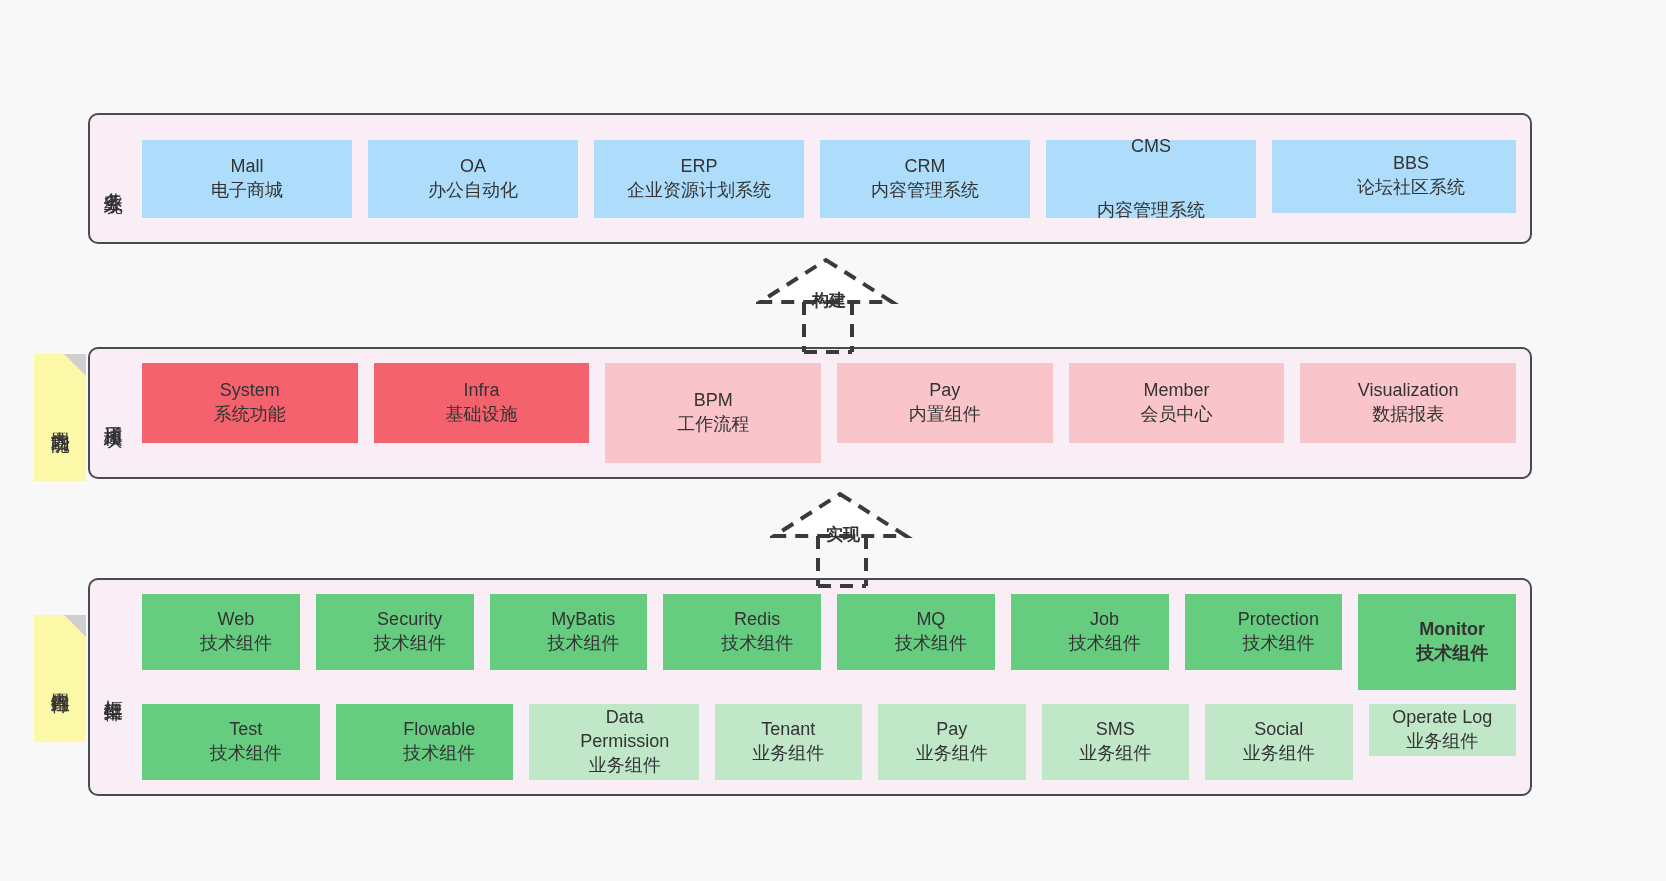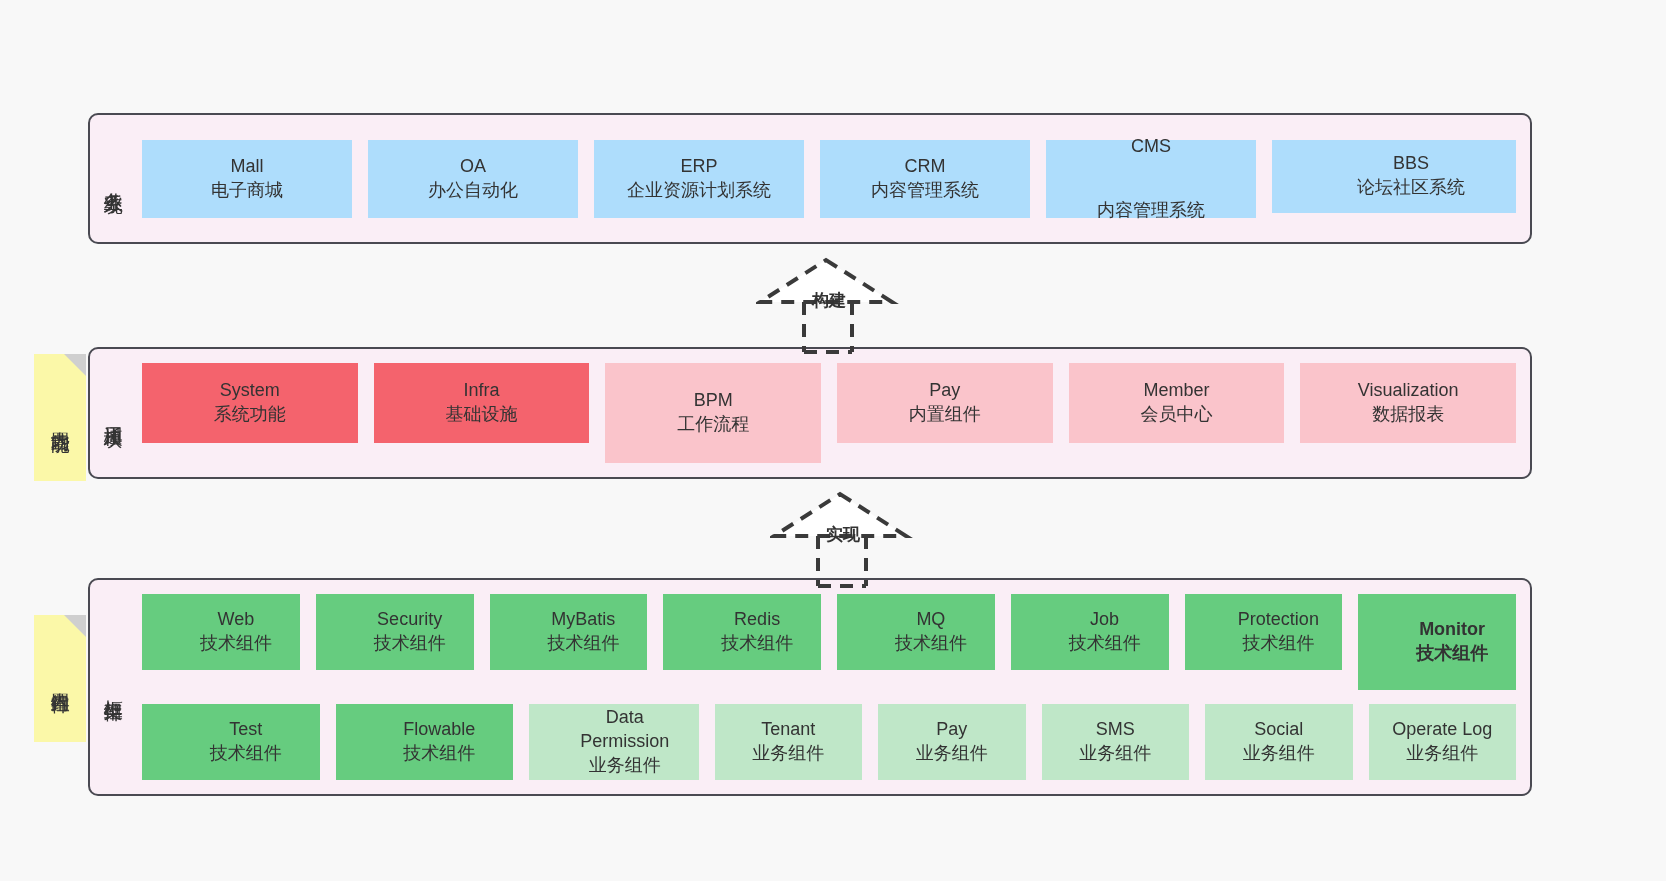--- a/index.html
+++ b/index.html
@@ -295,21 +295,21 @@
           <span class="cn">业务组件</span>
         </div>
         <div class="cell c-lightgreen" style="height:76px;">
           <span class="en">SMS</span>
           <span class="cn">业务组件</span>
         </div>
         <div class="cell c-lightgreen" style="height:76px;">
           <span class="en">Social</span>
           <span class="cn">业务组件</span>
         </div>
-        <div class="cell c-lightgreen" style="height:76px;">
+        <div class="cell c-lightgreen" style="height:52px;">
           <span class="en">Operate Log</span>
           <span class="cn">业务组件</span>
         </div>
       </div>
 
     </div>
   </div>
 
 </div>
 

